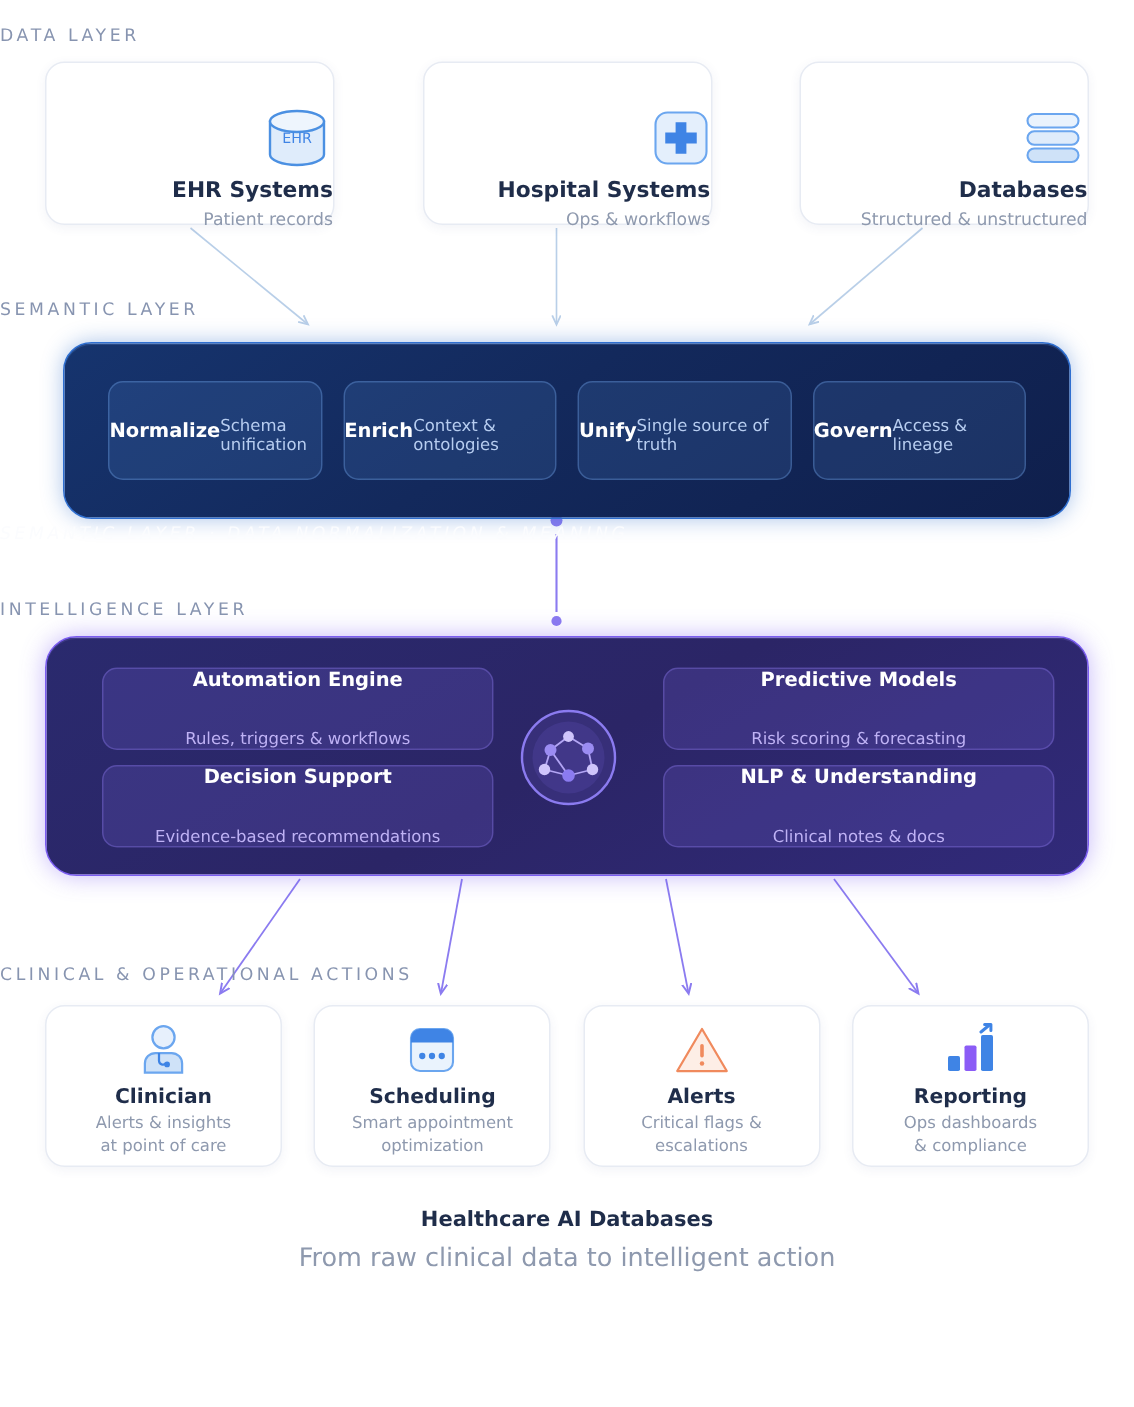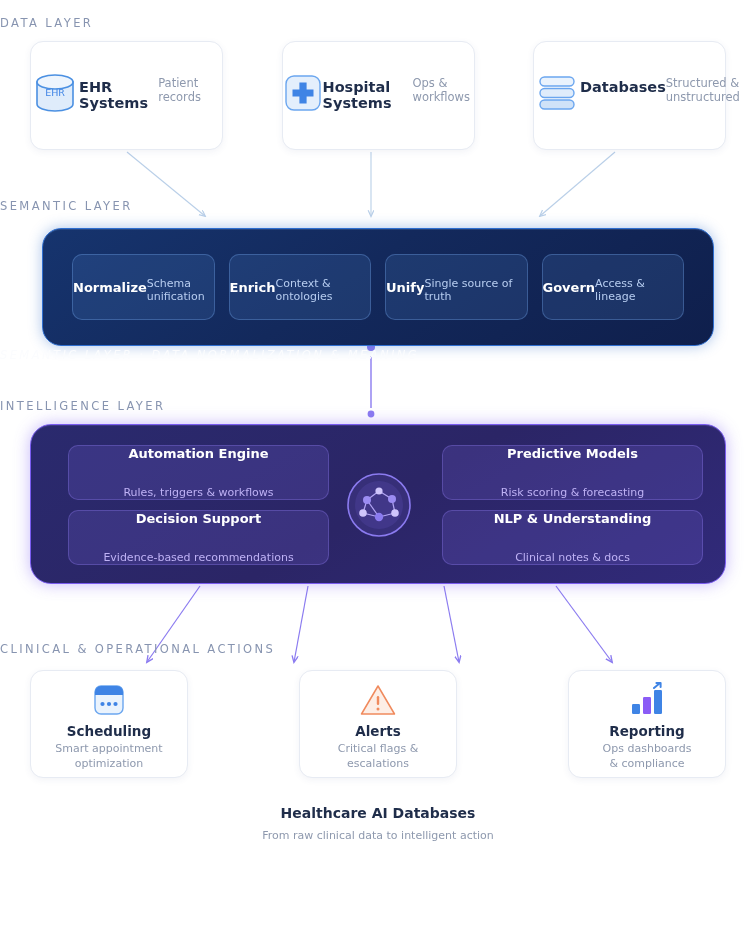--- a/index.html
+++ b/index.html
@@ -47,22 +47,22 @@
     z-index: 2;
   }
   .data-card {
     width: 193px;
     height: 109px;
     background: #ffffff;
     border: 1px solid #e7ebf3;
     border-radius: 13px;
     box-shadow: 0 2px 7px rgba(60,80,130,0.065);
     display: flex;
-    flex-direction: row;
-    align-items: flex-start;
+    flex-direction: column;
+    align-items: flex-end;
     justify-content: flex-start;
     padding-top: 30px;
   }
   .data-card .icon-wrap {
     height: 42px;
     display: flex;
     align-items: center;
     justify-content: center;
   }
   .card-title {
@@ -209,21 +209,21 @@
     width: 100%;
     text-align: center;
     z-index: 2;
   }
   .footer-title {
     font-size: 14px;
     font-weight: bold;
     color: #1f2d4a;
   }
   .footer-sub {
-    font-size: 11px;
+    font-size: 17px;
     color: #8e99ae;
     margin-top: 8px;
   }
 </style>
 </head>
 <body>
 
 <div class="stage">
 
   <svg class="connectors" viewBox="0 0 756 938">
@@ -360,20 +360,35 @@
         <div class="s">Clinical notes &amp; docs</div>
       </div>
 
     </div>
   </div>
 
   <div class="layer-label" style="top:642px;">CLINICAL &amp; OPERATIONAL ACTIONS</div>
 
   <div class="action-row">
 
+    <div class="action-card">
+      <div class="icon-wrap">
+        <svg width="36" height="36" viewBox="0 0 36 36">
+          <circle cx="18" cy="9.5" r="7.4" fill="#e7f0fc" stroke="#6ba6ef" stroke-width="1.5"></circle>
+          <path d="M5.6,33 v-6 a7,7 0 0 1 7,-7 h10.8 a7,7 0 0 1 7,7 v6 z" fill="#cfe2f8" stroke="#6ba6ef" stroke-width="1.5"></path>
+          <path d="M15,20 v5.2 a2.6,2.6 0 0 0 4.6,1.6" fill="none" stroke="#3f84e5" stroke-width="1.5"></path>
+          <circle cx="20.4" cy="27.6" r="1.9" fill="#3f84e5"></circle>
+        </svg>
+      </div>
+      <div class="card-title">Clinician</div>
+      <div class="card-sub">
+        <span>Alerts &amp; insights</span><br>
+        <span>at point of care</span>
+      </div>
+    </div>
 
     <div class="action-card">
       <div class="icon-wrap">
         <svg width="36" height="36" viewBox="0 0 36 36">
           <rect x="4" y="4" width="28" height="28" rx="6" fill="#eaf3fd" stroke="#6ba6ef" stroke-width="1.4"></rect>
           <path d="M4,10 a6,6 0 0 1 6,-6 h16 a6,6 0 0 1 6,6 v3 h-28 z" fill="#3f84e5"></path>
           <circle cx="11.5" cy="22" r="2.1" fill="#3f84e5"></circle>
           <circle cx="18" cy="22" r="2.1" fill="#3f84e5"></circle>
           <circle cx="24.5" cy="22" r="2.1" fill="#3f84e5"></circle>
         </svg>

